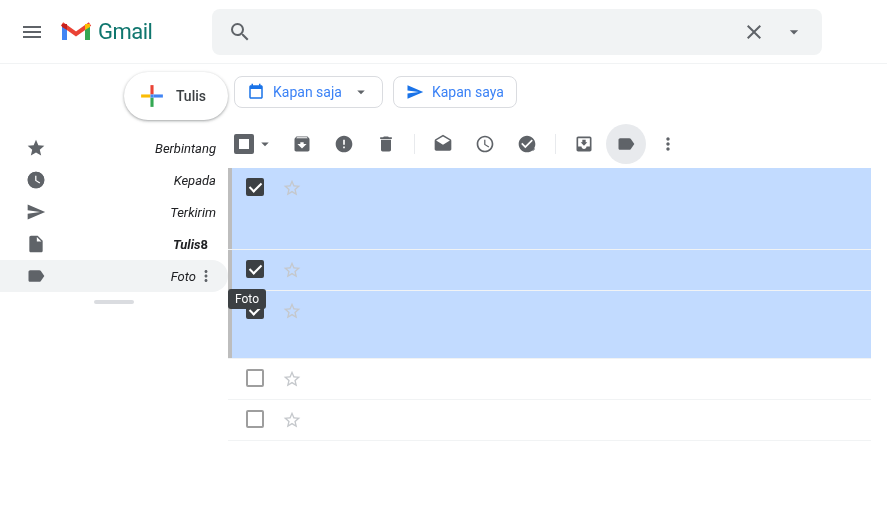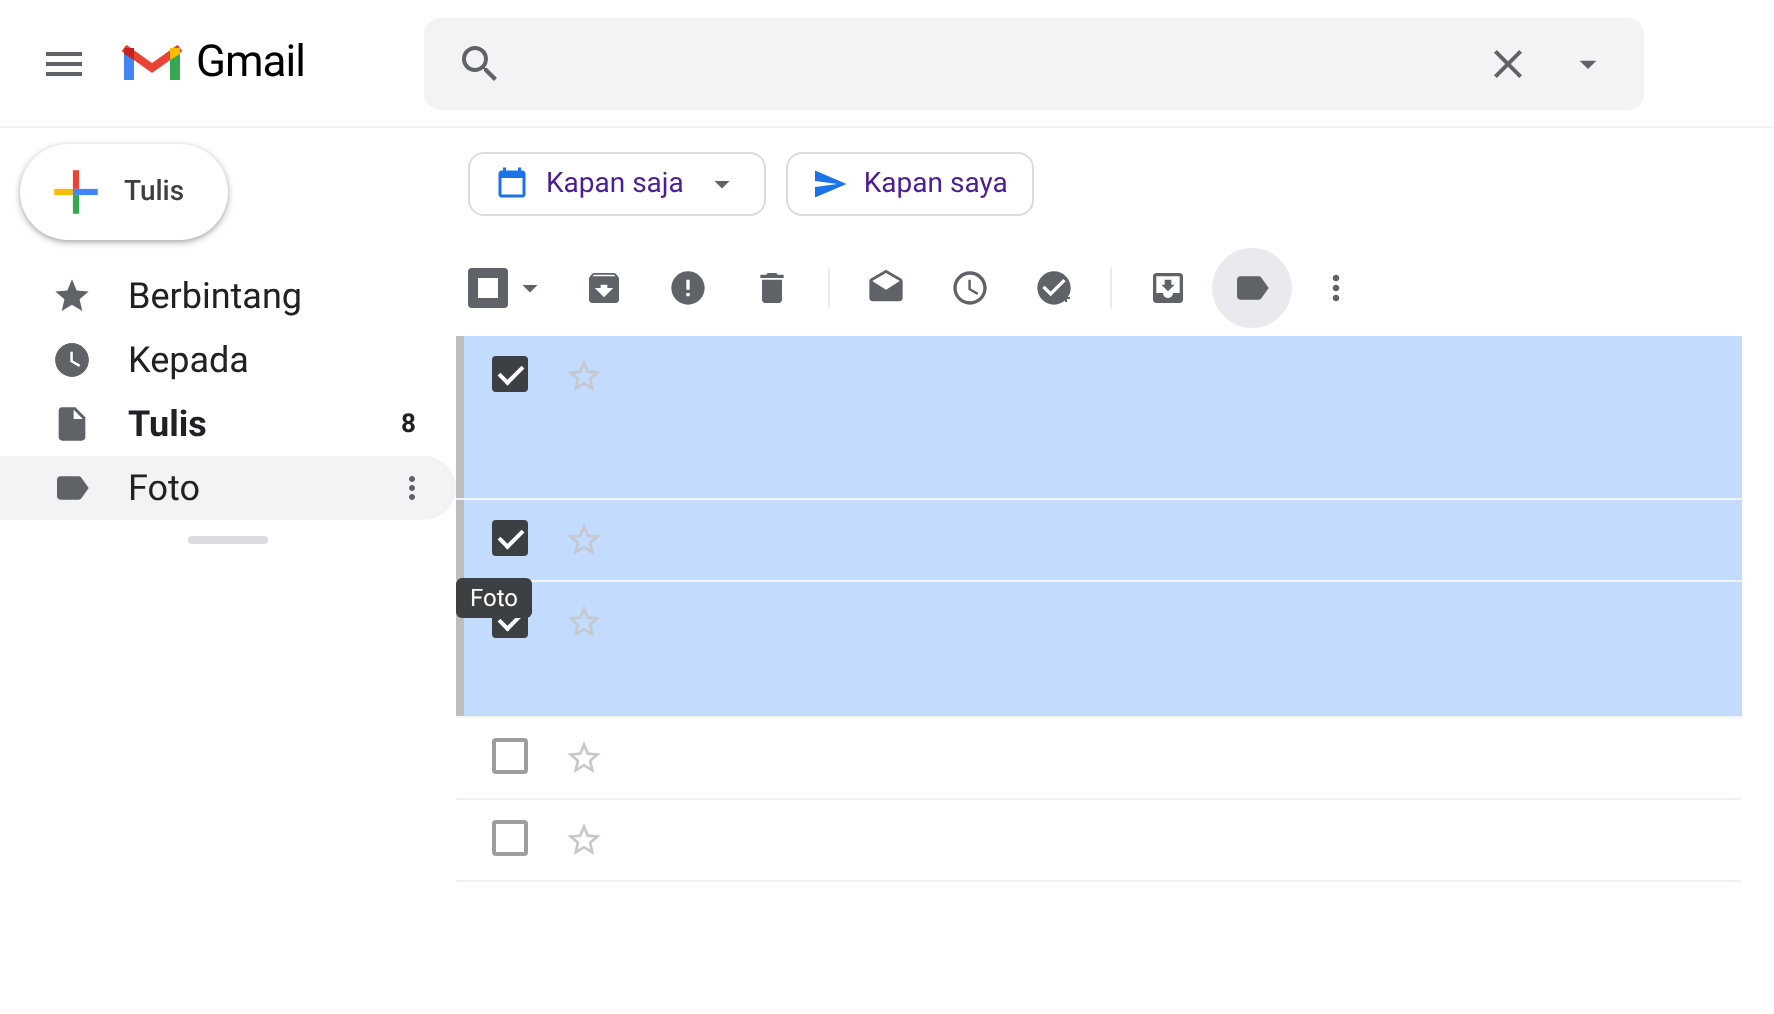--- a/index.html
+++ b/index.html
@@ -2,47 +2,47 @@
 <html><head>
 <meta charset="utf-8">
 <style>
 * { box-sizing: border-box; margin: 0; padding: 0; }
 body { font-family: 'Google Sans', Roboto, Arial, sans-serif; font-size: 14px; color: #202124; background: #fff; width: 887px; height: 507px; overflow: hidden; }
 
 .header { display: flex; align-items: center; height: 64px; padding: 8px; border-bottom: 1px solid #f1f3f4; }
 .menu-btn { width: 48px; height: 48px; display: flex; align-items: center; justify-content: center; border-radius: 50%; cursor: pointer; margin-right: 4px; }
 .menu-btn svg { fill: #5f6368; }
 .logo-area { display: flex; align-items: center; margin-right: 60px; }
-.logo-text { font-size: 22px; color: #000000; margin-left: 6px; letter-spacing: -0.5px; }
+.logo-text { font-size: 22px; color: #0f766e; margin-left: 6px; letter-spacing: -0.5px; }
 .search-bar { flex: 1; max-width: 610px; height: 46px; background: #f1f3f4; border-radius: 8px; display: flex; align-items: center; padding: 0 8px; }
 .search-icon-wrap { width: 40px; height: 40px; display: flex; align-items: center; justify-content: center; }
 .search-input { flex: 1; border: none; background: transparent; font-size: 16px; outline: none; }
 .clear-btn, .options-btn { width: 40px; height: 40px; display: flex; align-items: center; justify-content: center; cursor: pointer; }
 
-.layout { display: flex; height: calc(100% - 64px); }
+.layout { display: flex; height: calc(100% - 64px); text-align: right; }
 .sidebar { width: 228px; padding-top: 8px; position: relative; }
 .compose-btn { display: inline-flex; align-items: center; height: 48px; padding: 0 22px 0 14px; margin-left: 10px; margin-bottom: 12px; border-radius: 24px; box-shadow: 0 1px 2px 0 rgba(60,64,67,.3), 0 1px 3px 1px rgba(60,64,67,.15); cursor: pointer; background: #fff; }
 .compose-btn .plus { margin-right: 10px; }
 .compose-btn span { font-size: 14px; color: #3c4043; font-weight: 500; }
 
 .nav-item { display: flex; align-items: center; height: 32px; padding: 0 12px 0 26px; border-radius: 0 16px 16px 0; cursor: pointer; color: #202124; position: relative; }
 .nav-item .icon-slot { width: 20px; display: flex; align-items: center; justify-content: center; margin-right: 18px; }
 .nav-item .icon-slot svg { fill: #5f6368; width: 20px; height: 20px; }
-.nav-item .label { flex: 1; font-size: 18px; }
+.nav-item .label { flex: 1; font-size: 13px; font-style: italic; }
 .nav-item .count { font-size: 13px; color: #202124; font-weight: 700; margin-right: 8px; }
 .nav-item.bold .label { font-weight: 700; }
 .nav-item.active { background: #f1f3f4; }
 .nav-item .more-dots { width: 20px; height: 20px; display: flex; align-items: center; justify-content: center; opacity: 1; }
 .nav-handle { width: 40px; height: 4px; background: #dadce0; border-radius: 2px; margin: 8px auto 0; }
 
 .tooltip { position: absolute; left: 228px; top: 225px; background: #3c4043; color: #fff; font-size: 12px; padding: 3px 7px; border-radius: 3px; white-space: nowrap; z-index: 10; }
 
 .main { flex: 1; padding: 0 16px 0 0; }
 .filter-row { display: flex; gap: 10px; padding: 12px 0 12px 6px; }
-.chip { display: inline-flex; align-items: center; height: 32px; padding: 3px 12px; border: 1px solid #dadce0; border-radius: 8px; font-size: 14px; color: #4c1d95; cursor: pointer; gap: 8px; background: #fff; }
+.chip { display: inline-flex; align-items: center; height: 32px; padding: 3px 12px; border: 1px solid #dadce0; border-radius: 8px; font-size: 14px; color: #3b82f6; cursor: pointer; gap: 8px; background: #fff; }
 .chip .caret { margin-left: 2px; }
 
 .toolbar { display: flex; align-items: center; height: 48px; padding: 0 6px; gap: 2px; }
 .tb-btn { width: 40px; height: 40px; display: flex; align-items: center; justify-content: center; border-radius: 50%; cursor: pointer; }
 .tb-btn svg { fill: #5f6368; width: 20px; height: 20px; }
 .tb-btn.active-round { background: #e8eaed; }
 .tb-sep { width: 1px; height: 20px; background: #e8eaed; margin: 0 6px; }
 .select-wrap { display: flex; align-items: center; margin-right: 6px; }
 .select-check { width: 20px; height: 20px; border: 2px solid #5f6368; border-radius: 2px; position: relative; background: #5f6368; }
 .select-check::after { content: ''; position: absolute; left: 3px; top: 3px; right: 3px; bottom: 3px; background: #fff; }
@@ -130,20 +130,28 @@
           <span class="icon-slot">
             <svg viewBox="0 0 24 24">
               <path d="M11.99 2C6.47 2 2 6.48 2 12s4.47 10 9.99 10C17.52 22 22 17.52 22 12S17.52 2 11.99 2zm.51 11H11V7h1.5v4.5H16V13z" fill-rule="evenodd"></path>
               <path d="M11.99 2C6.47 2 2 6.48 2 12s4.47 10 9.99 10C17.52 22 22 17.52 22 12S17.52 2 11.99 2zM12 20c-4.42 0-8-3.58-8-8s3.58-8 8-8 8 3.58 8 8-3.58 8-8 8zm.5-13H11v6l5.25 3.15.75-1.23-4.5-2.67z" opacity="0"></path>
               <circle cx="12" cy="12" r="10"></circle>
               <path d="M12.5 7H11v6l5.25 3.15.75-1.23-4.5-2.67z" fill="#fff"></path>
             </svg>
           </span>
           <span class="label">Kepada</span>
         </div>
+        <div class="nav-item">
+          <span class="icon-slot">
+            <svg viewBox="0 0 24 24">
+              <path d="M2.01 21L23 12 2.01 3 2 10l15 2-15 2z"></path>
+            </svg>
+          </span>
+          <span class="label">Terkirim</span>
+        </div>
         <div class="nav-item bold">
           <span class="icon-slot">
             <svg viewBox="0 0 24 24">
               <path d="M6 2c-1.1 0-1.99.9-1.99 2L4 20c0 1.1.89 2 1.99 2H18c1.1 0 2-.9 2-2V8l-6-6H6zm7 7V3.5L18.5 9H13z"></path>
             </svg>
           </span>
           <span class="label">Tulis</span>
           <span class="count">8</span>
         </div>
         <div class="nav-item active">

